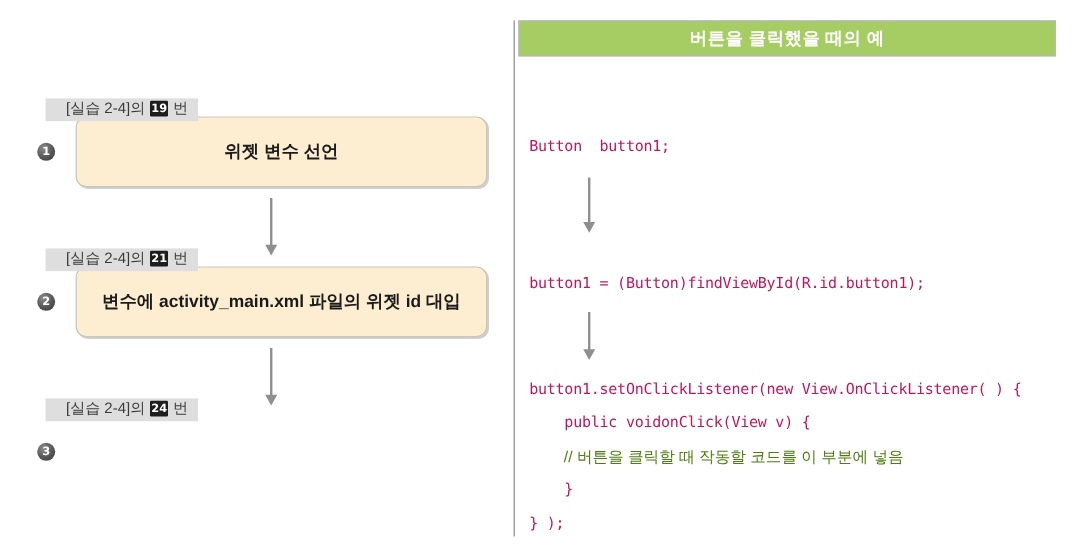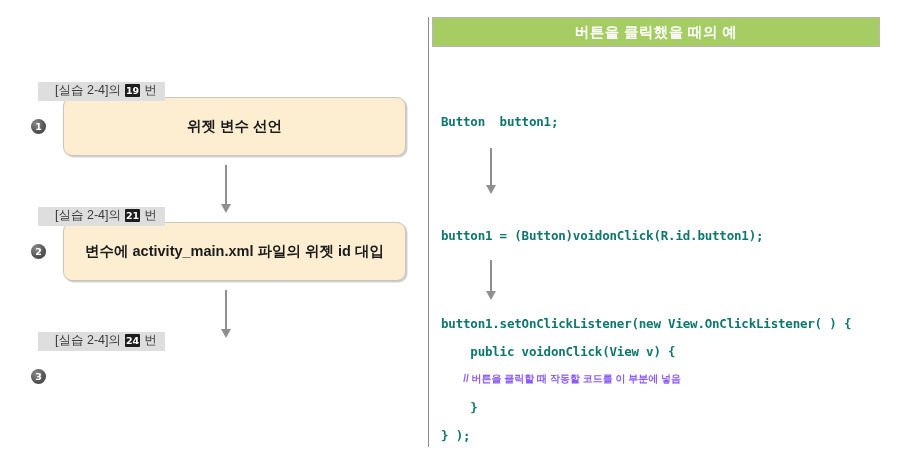--- a/index.html
+++ b/index.html
@@ -155,30 +155,29 @@
   
   #code-panel {
     position: absolute;
     left: 441px;
     top: 100px;
     width: 452px;
   }
   .code-line {
     font-family: "DejaVu Sans Mono", "Liberation Mono", monospace;
     font-size: 12.5px;
-    color: #0f766e;
+    color: #be185d;
     white-space: pre;
     letter-spacing: -0.2px;
-    font-weight: bold;
   }
   .code-line.kr {
     font-family: "Liberation Sans", "DejaVu Sans", sans-serif;
-    font-weight: bold;
-    color: #8b5cf6;
-    font-size: 10px;
+    font-weight: normal;
+    color: #4d7c0f;
+    font-size: 13px;
     letter-spacing: 0;
   }
   .code-abs { position: absolute; left: 0; }
 </style>
 </head>
 <body>
 
 <div id="figure">
 
 
@@ -233,21 +232,21 @@
 
   <div id="code-panel">
 
     <div class="code-line code-abs" style="top:14px;">Button  button1;</div>
 
     <div class="arrow-v" style="left:42px; top:48px; height:46px;">
       <div class="shaft"></div>
       <div class="head"></div>
     </div>
 
-    <div class="code-line code-abs" style="top:128px;">button1 = (Button)voidonClick(R.id.button1);</div>
+    <div class="code-line code-abs" style="top:128px;">button1 = (Button)findViewById(R.id.button1);</div>
 
     <div class="arrow-v" style="left:42px; top:160px; height:40px;">
       <div class="shaft"></div>
       <div class="head"></div>
     </div>
 
     <div class="code-line code-abs" style="top:216px;">button1.setOnClickListener(new View.OnClickListener( ) {</div>
 
     <div class="code-line code-abs" style="top:244px;">    public voidonClick(View v) {</div>
 

